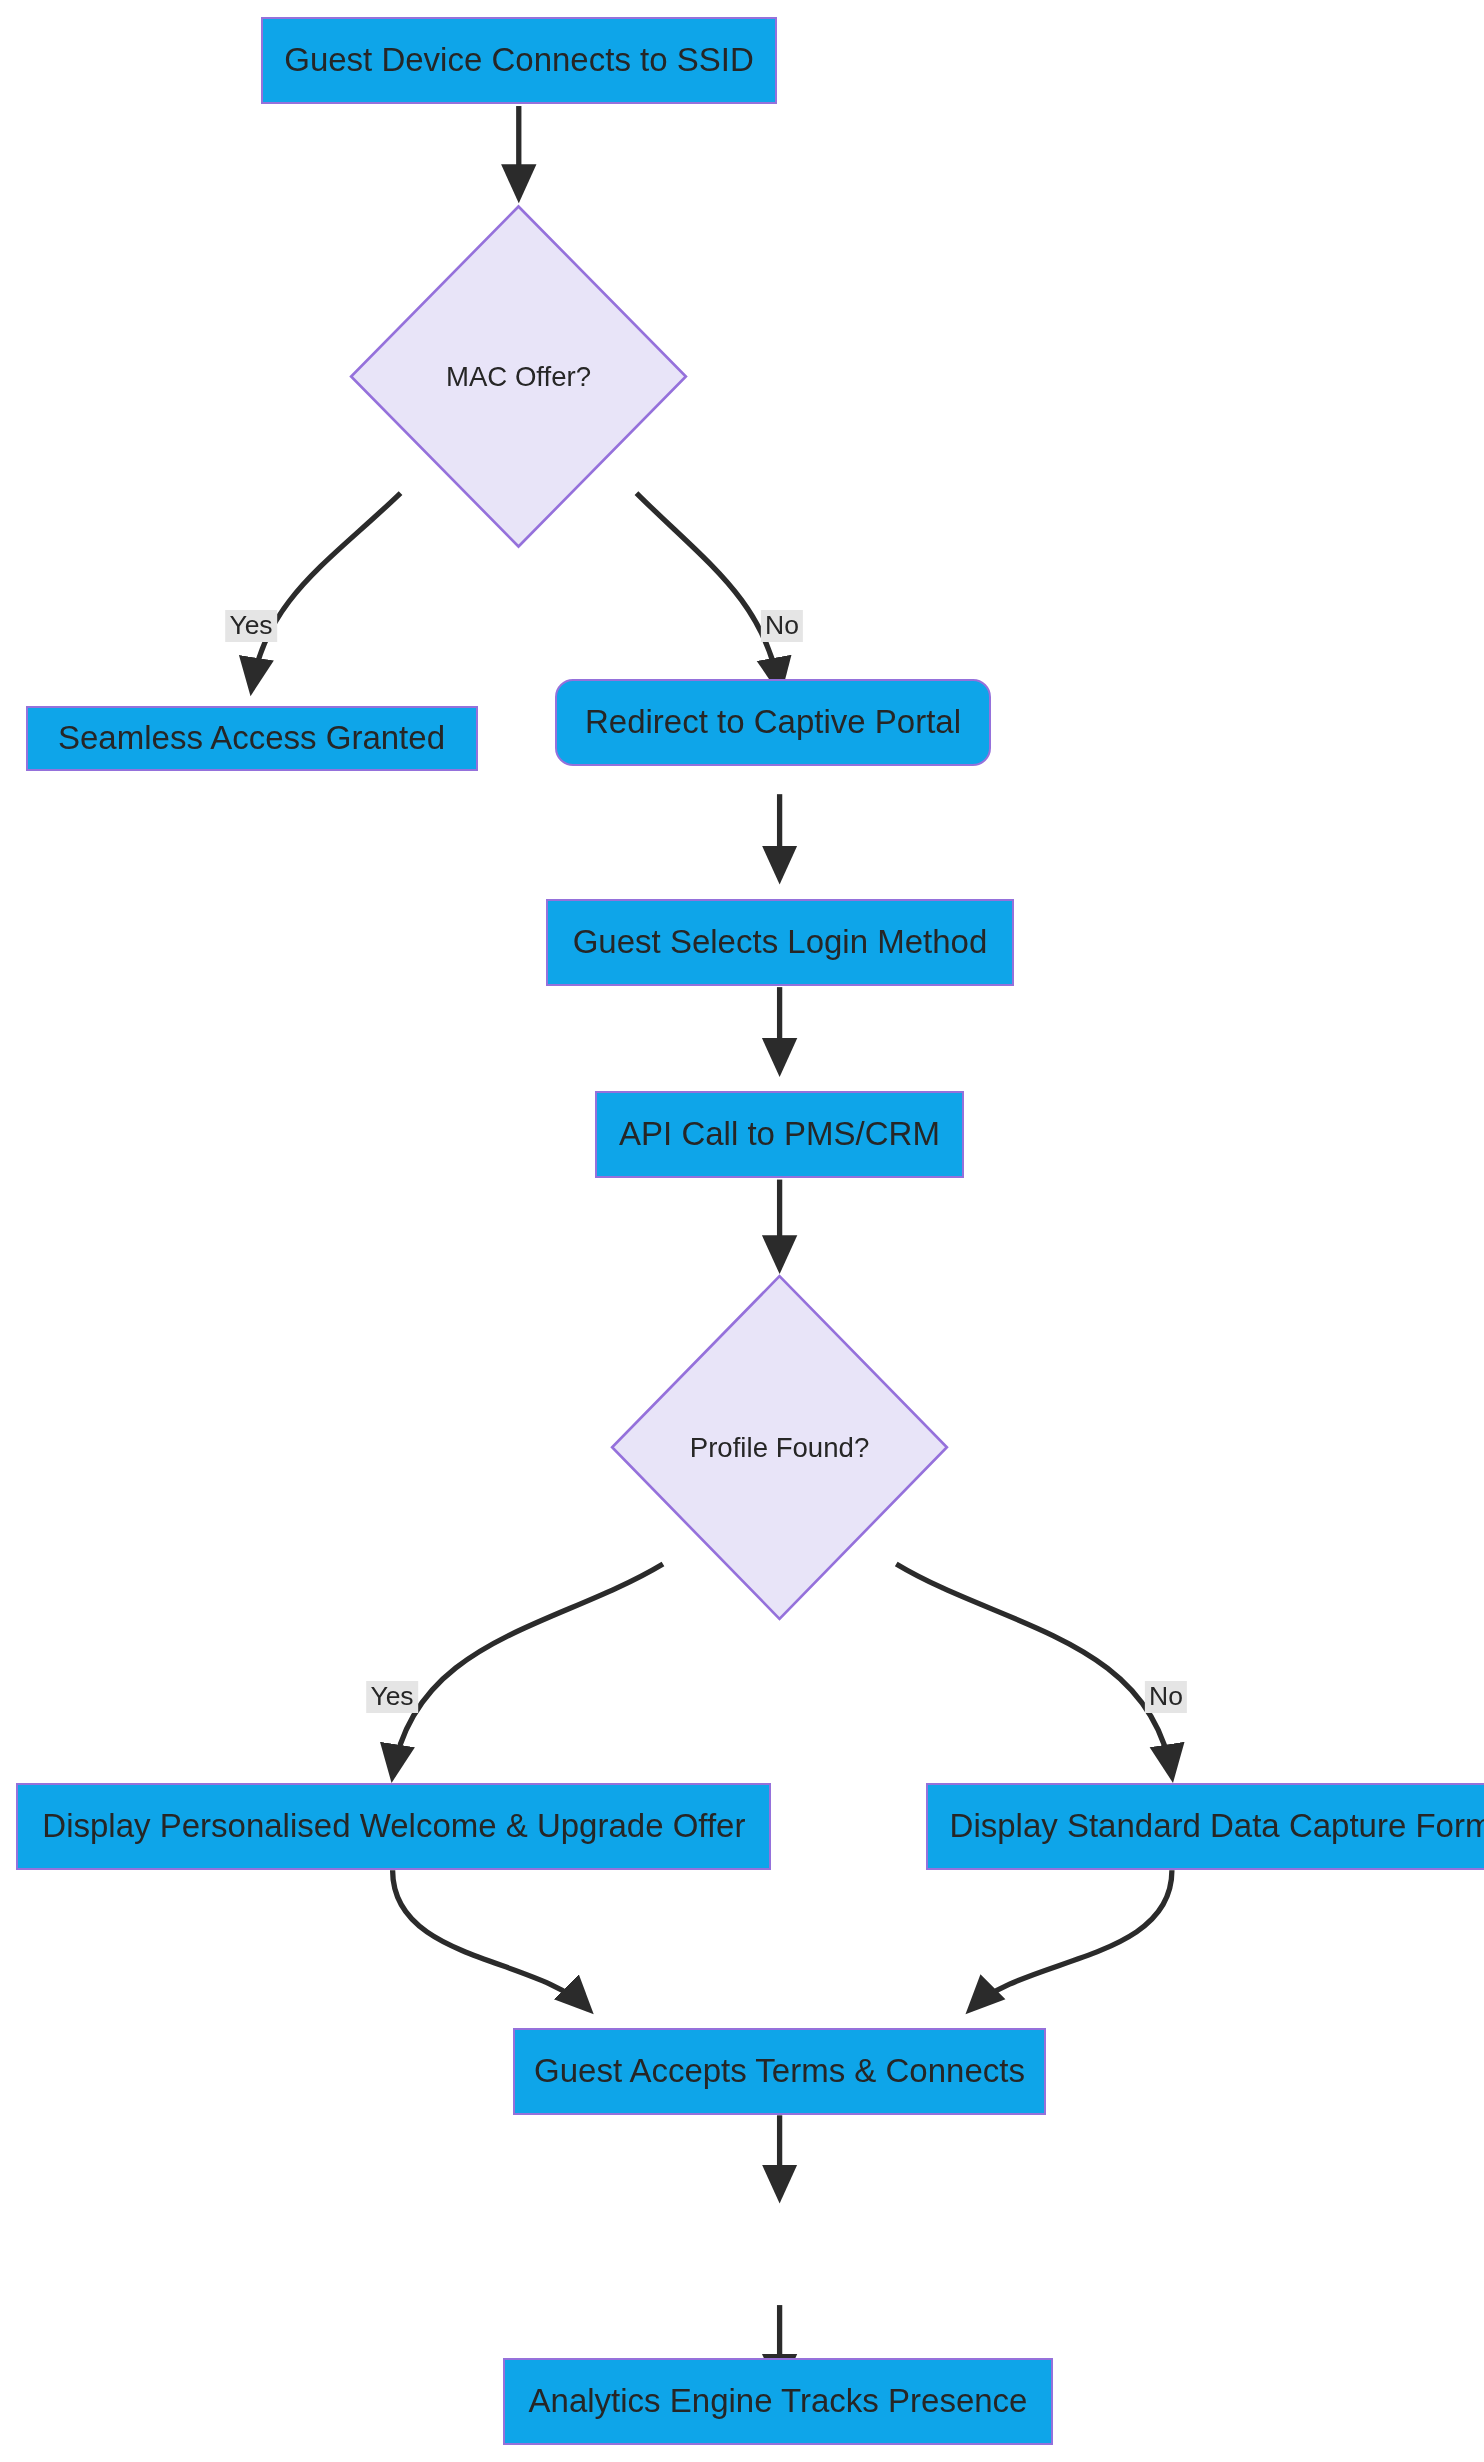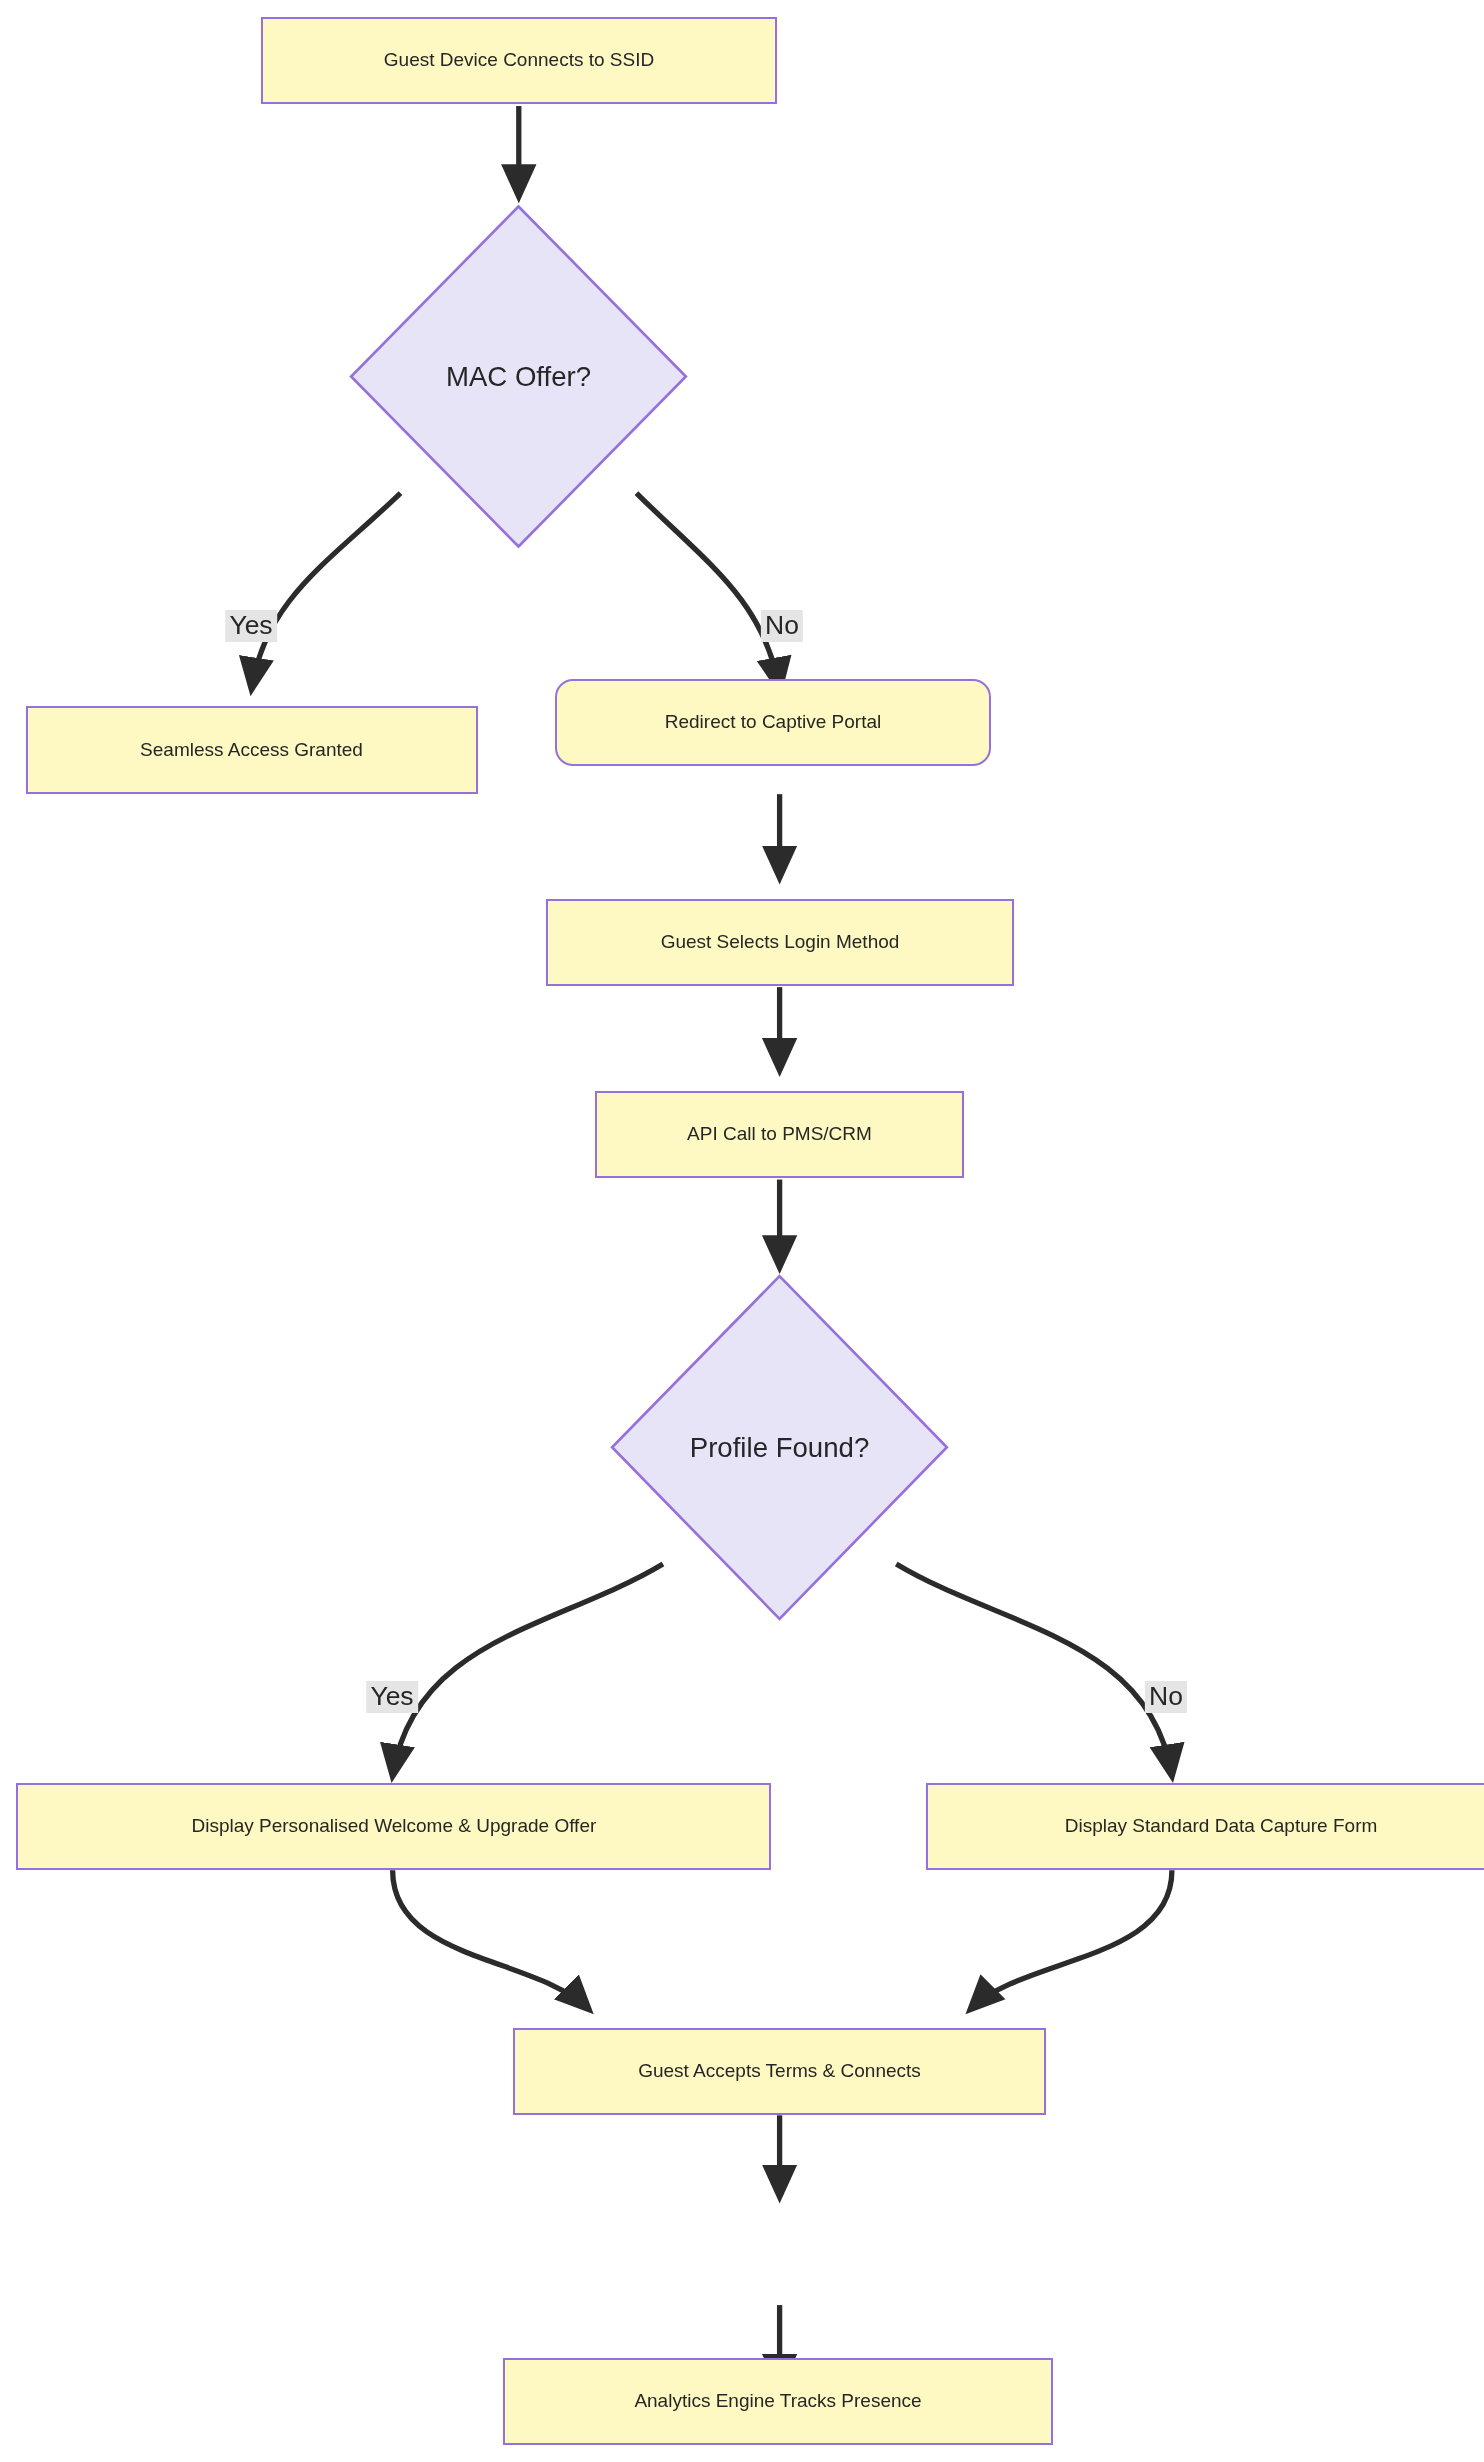--- a/index.html
+++ b/index.html
@@ -21,27 +21,27 @@
   #edge-layer {
     position: absolute;
     left: 0;
     top: 0;
     width: 1485px;
     height: 2462px;
   }
   .node {
     position: absolute;
     box-sizing: border-box;
-    background: #fef9c3;
+    background: #0ea5e9;
     border: 2.1px solid #9571db;
     display: flex;
     align-items: center;
     justify-content: center;
     color: #262626;
-    font-size: 19px;
+    font-size: 33px;
     line-height: 1.1;
     text-align: center;
     white-space: nowrap;
     z-index: 3;
   }
   .diamond-wrap {
     position: absolute;
     z-index: 3;
   }
   .diamond-wrap svg {
@@ -117,21 +117,21 @@
     <span>Guest Device Connects to SSID</span>
   </div>
 
   <div class="diamond-wrap" style="left:349px; top:204px; width:339px; height:345px;">
     <svg width="339" height="345" viewBox="0 0 640 650" xmlns="http://www.w3.org/2000/svg">
       <polygon points="320,4 636,325 320,646 4,325" fill="#e8e4f8" stroke="#9571db" stroke-width="5"></polygon>
     </svg>
     <div class="diamond-label">MAC Offer?</div>
   </div>
 
-  <div class="node" style="left:25.5px; top:706px; width:452px; height:88px;">
+  <div class="node" style="left:25.5px; top:706px; width:452px; height:65px;">
     <span>Seamless Access Granted</span>
   </div>
 
   <div class="node" style="left:555px; top:679px; width:436px; height:87px;border-radius:18px;">
     <span>Redirect to Captive Portal</span>
   </div>
 
   <div class="node" style="left:546px; top:899px; width:468px; height:87px;">
     <span>Guest Selects Login Method</span>
   </div>

